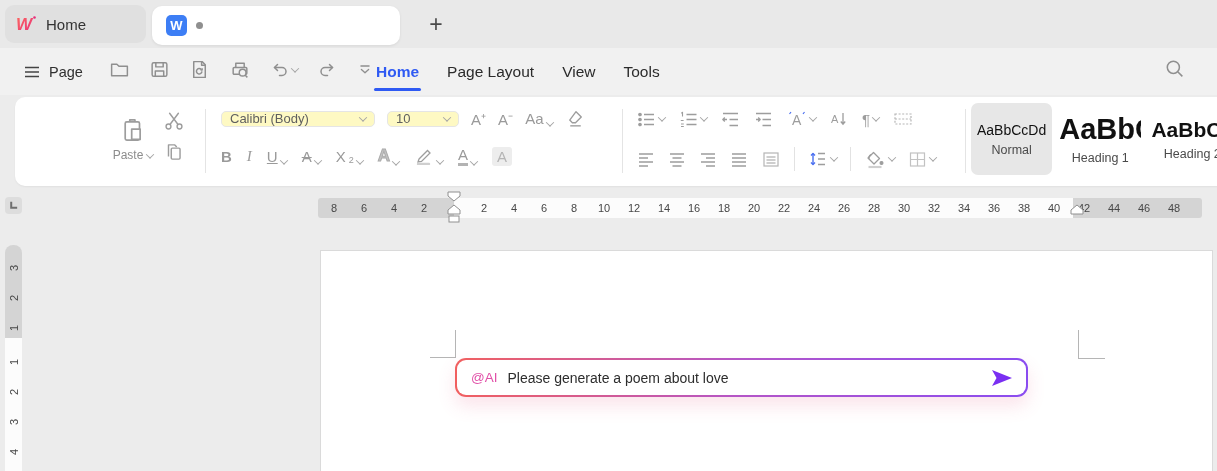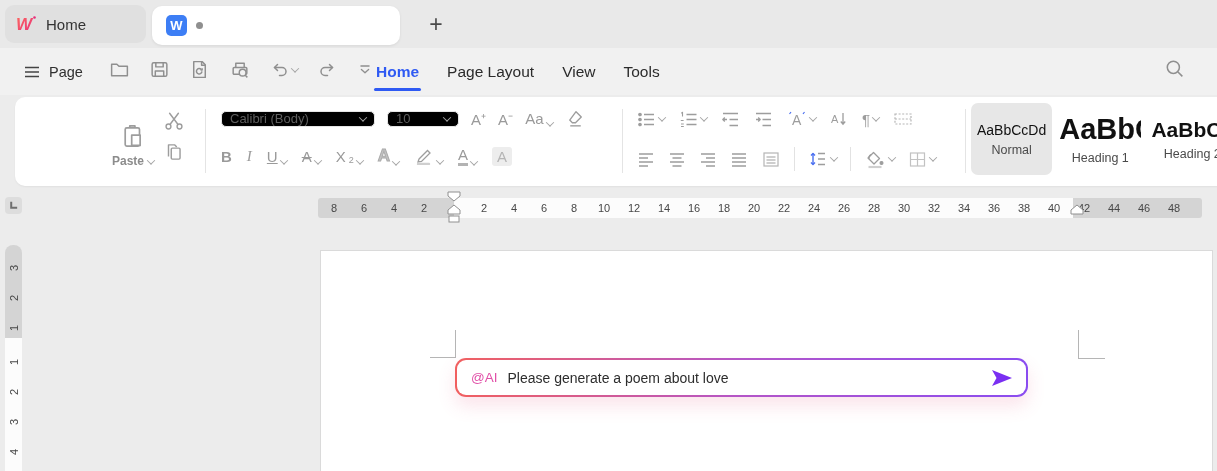--- a/index.html
+++ b/index.html
@@ -38,27 +38,27 @@
   .search-btn { position:absolute; left:1164px; top:10px; }
 
   
   .ribbon { position:absolute; left:15px; top:97px; width:1212px; height:89px; background:#ffffff;
     border-radius:10px; box-shadow:0 1px 2px rgba(0,0,0,.05); }
   .rb-div { position:absolute; top:12px; height:64px; width:1px; background:#e4e4e4; }
   .grp-label { font-size:12px; color:#8c8c8c; text-align:center; line-height:1.15; }
 
   .g-clip { position:absolute; left:10px; top:8px; width:175px; height:74px; }
   .fmt-painter { position:absolute; left:18px; top:4px; width:60px; text-align:center; }
-  .paste { position:absolute; left:82px; top:18px; width:52px; text-align:center;font-weight:bold; }
+  .paste { position:absolute; left:82px; top:12px; width:52px; text-align:center; }
   .paste .grp-label, .fmt-painter .grp-label { margin-top:4px; }
   .cutcopy { position:absolute; left:138px; top:6px; display:flex; flex-direction:column; gap:10px; }
 
   .g-font { position:absolute; left:196px; top:8px; width:404px; height:74px; }
   .font-row1 { position:absolute; left:10px; top:3px; display:flex; align-items:center; gap:12px; }
-  .sel { height:16px; background:#000000; border:1px solid #e5e5e5; border-radius:5px;
+  .sel { height:16px; background:#fef9c3; border:1px solid #e5e5e5; border-radius:5px;
     display:flex; align-items:center; padding:0 8px; color:#5f5f5f; font-size:13px; }
   .sel .chev { margin-left:auto; }
   .font-row2 { position:absolute; left:10px; top:41px; display:flex; align-items:center; gap:15px; }
   .fbtn { color:#9a9a9a; font-size:15px; display:flex; align-items:flex-end; gap:3px; }
   .chev { width:6px; height:6px; border-right:1.3px solid #a5a5a5; border-bottom:1.3px solid #a5a5a5;
     transform:rotate(45deg) translate(-1px,-1px); display:inline-block; }
   .b { font-weight:bold; } .i { font-style:italic; font-family:"Liberation Serif", serif; }
   .u { text-decoration:underline; } .strike { text-decoration:line-through; }
   .sup { font-size:9px; vertical-align:super; }
   .outlineA { color:#c3c3c3; font-weight:bold; font-size:17px; -webkit-text-stroke:1px #ababab; }

